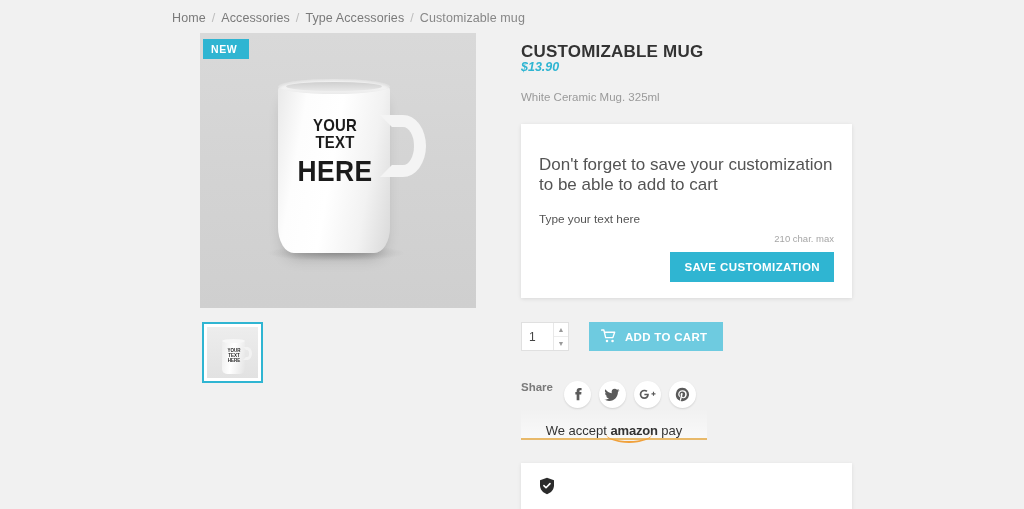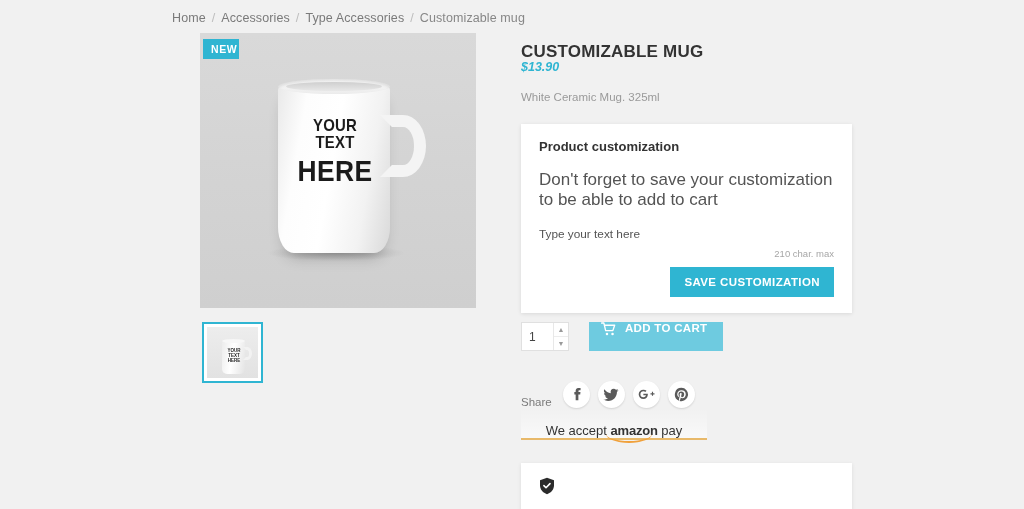--- a/index.html
+++ b/index.html
@@ -27,21 +27,21 @@
   .main-image {
     position: relative;
     width: 276px; height: 275px;
     background: linear-gradient(180deg,#d9d9d9 0%, #d3d3d3 55%, #cfcfcf 100%);
     overflow: hidden;
   }
   .new-badge {
     position: absolute; left: 3px; top: 6px;
     background: #2fb5d2; color: #fff;
     font-size: 10.5px; font-weight: bold; letter-spacing: .6px;
-    padding: 4px 2px 4px 8px;
+    padding: 4px 12px 4px 8px;
     z-index: 4;
   }
   
   .mug-wrap { position: absolute; left: 0; top: 0; width: 276px; height: 275px; }
   .mug-body {
     position: absolute; left: 78px; top: 52px;
     width: 112px; height: 168px;
     background: linear-gradient(100deg,#e9e9e9 0%, #fdfdfd 22%, #ffffff 48%, #f2f2f2 76%, #d9d9d9 100%);
     border-radius: 7px 7px 16px 16px / 5px 5px 26px 26px;
     box-shadow: 0 10px 16px -8px rgba(0,0,0,.30);
@@ -167,27 +167,27 @@
   .qty-spin { width: 16px; border-left: 1px solid #e8e8e8; display: flex; flex-direction: column; }
   .qty-spin span {
     flex: 1; display: flex; align-items: center; justify-content: center;
     font-size: 7px; color: #9a9a9a; cursor: pointer;
   }
   .qty-spin span:first-child { border-bottom: 1px solid #ededed; }
   .cart-btn {
     position: absolute; left: 68px; top: 322px;
     background: #6ecbe0; color: #fff; border: none; cursor: pointer;
     height: 29px; padding: 0 16px 0 12px;
-    display: flex; gap: 9px;
+    display: flex; align-items: center; gap: 9px;
     font-family: "Liberation Sans", sans-serif;
     font-size: 11.5px; font-weight: bold; letter-spacing: .3px;
   }
 
   
-  .share-row { position: absolute; left: 0; top: 381px; display: flex; align-items: flex-end; gap: 8px; }
+  .share-row { position: absolute; left: 0; top: 381px; display: flex; align-items: flex-start; gap: 8px; font-weight: bold; }
   .share-label { font-size: 11.5px; color: #7a7a7a; margin-right: 3px; }
   .social {
     width: 27px; height: 27px; border-radius: 50%;
     background: #fff; box-shadow: 0 1px 2px rgba(0,0,0,.13);
     display: flex; align-items: center; justify-content: center;
     cursor: pointer;
   }
   .social svg { display: block; }
 
   
@@ -258,21 +258,20 @@
     </div>
   </div>
 
   <div class="right">
 
     <h1 class="product-title">CUSTOMIZABLE MUG</h1>
     <div class="price">$13.90</div>
     <div class="short-desc">White Ceramic Mug. 325ml</div>
 
     <section class="cust-card">
-      <h2 class="cust-title">Product customization</h2>
       <p class="cust-sub">Don't forget to save your customization to be able to add to cart</p>
       <p class="cust-label">Type your text here</p>
       <div class="char-max">210 char. max</div>
       <div class="save-row">
         <button class="save-btn">SAVE CUSTOMIZATION</button>
       </div>
     </section>
 
     <div class="qty-label">Quantity</div>
     <div class="qty-box">

